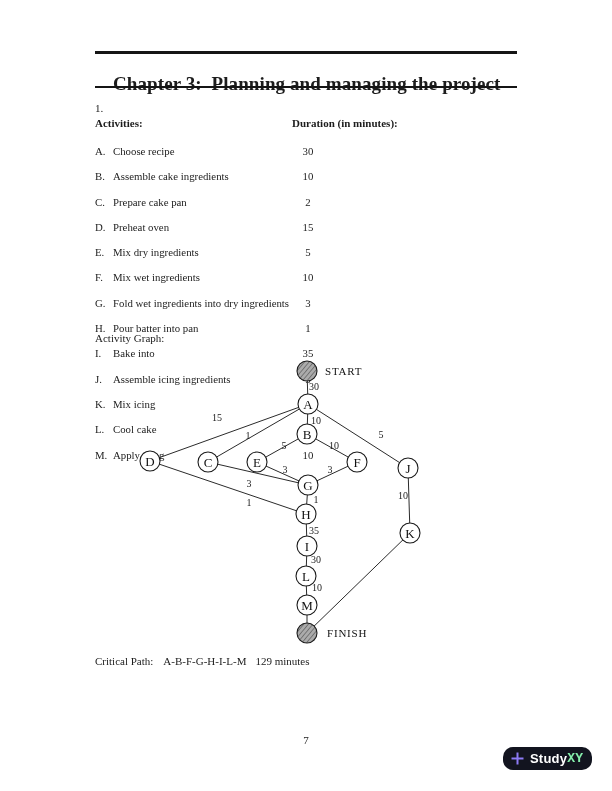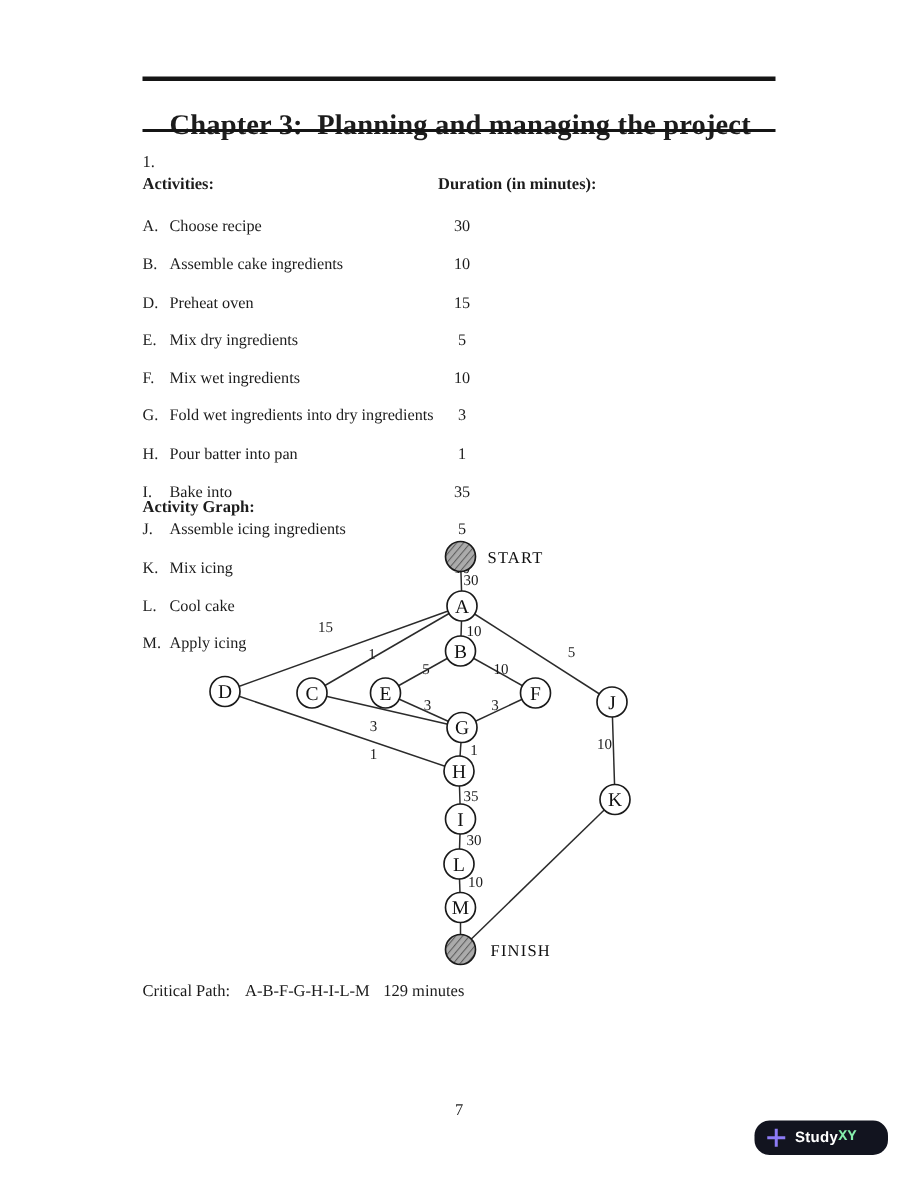--- a/index.html
+++ b/index.html
@@ -15,30 +15,30 @@
     font-size:19px;font-weight:bold;white-space:pre;letter-spacing:0.1px;
   }
   .problem-number{position:absolute;left:95px;top:102px;font-size:11px;}
   .col-header{position:absolute;top:117px;font-size:11px;font-weight:bold;}
   .col-header-left{left:95px;}
   .col-header-right{left:292px;}
   .activities-rows{position:absolute;left:95px;top:133px;width:260px;}
   .activity-row{position:relative;height:14.3px;font-size:10.8px;line-height:14.3px;white-space:nowrap;margin-top:11px;}
   .activity-letter{display:inline-block;width:18px;}
   .activity-duration{position:absolute;left:193px;top:0;width:40px;text-align:center;}
-  .graph-section-label{position:absolute;left:95px;top:332px;font-size:11px;font-weight:bold;text-align:center;}
+  .graph-section-label{position:absolute;left:95px;top:332px;font-size:11px;font-weight:normal;text-align:center;}
   .activity-graph{position:absolute;left:120px;top:352px;}
   .critical-path{position:absolute;left:95px;top:655px;font-size:11px;white-space:nowrap;}
   .critical-path-label{font-weight:normal;margin-right:10px;}
   .critical-path-duration{margin-left:9px;}
   .page-number{position:absolute;left:286px;top:734px;width:40px;text-align:center;font-size:11px;}
   .brand-badge{
     position:absolute;left:503px;top:747px;width:89px;height:23px;
     border-radius:10px;display:flex;align-items:center;padding-left:8px;box-sizing:border-box;
-    font-family:"Liberation Sans", sans-serif;font-weight:bold;font-size:10px;
+    font-family:"Liberation Sans", sans-serif;font-weight:bold;font-size:13px;
   }
   .brand-text{color:#ffffff;margin-left:6px;letter-spacing:0.2px;}
   .brand-accent{letter-spacing:0.2px;}
   svg text{font-family:"Liberation Serif", serif;}
 </style>
 </head>
 <body>
 
 <div class="page">
 
@@ -47,20 +47,21 @@
   <div class="rule rule-mid"></div>
 
   <div class="problem-number">1.</div>
 
   <div class="col-header col-header-left">Activities:</div>
   <div class="col-header col-header-right">Duration (in minutes):</div>
 
   <div class="activities-rows" id="activities-rows">
       <div class="activity-row"><span class="activity-letter">A.</span><span class="activity-name">Choose recipe</span><span class="activity-duration">30</span></div>
       <div class="activity-row"><span class="activity-letter">B.</span><span class="activity-name">Assemble cake ingredients</span><span class="activity-duration">10</span></div>
+      <div class="activity-row"><span class="activity-letter">C.</span><span class="activity-name">Prepare cake pan</span><span class="activity-duration">2</span></div>
       <div class="activity-row"><span class="activity-letter">D.</span><span class="activity-name">Preheat oven</span><span class="activity-duration">15</span></div>
       <div class="activity-row"><span class="activity-letter">E.</span><span class="activity-name">Mix dry ingredients</span><span class="activity-duration">5</span></div>
       <div class="activity-row"><span class="activity-letter">F.</span><span class="activity-name">Mix wet ingredients</span><span class="activity-duration">10</span></div>
       <div class="activity-row"><span class="activity-letter">G.</span><span class="activity-name">Fold wet ingredients into dry ingredients</span><span class="activity-duration">3</span></div>
       <div class="activity-row"><span class="activity-letter">H.</span><span class="activity-name">Pour batter into pan</span><span class="activity-duration">1</span></div>
       <div class="activity-row"><span class="activity-letter">I.</span><span class="activity-name">Bake into</span><span class="activity-duration">35</span></div>
       <div class="activity-row"><span class="activity-letter">J.</span><span class="activity-name">Assemble icing ingredients</span><span class="activity-duration">5</span></div>
       <div class="activity-row"><span class="activity-letter">K.</span><span class="activity-name">Mix icing</span><span class="activity-duration">10</span></div>
       <div class="activity-row"><span class="activity-letter">L.</span><span class="activity-name">Cool cake</span><span class="activity-duration">30</span></div>
       <div class="activity-row"><span class="activity-letter">M.</span><span class="activity-name">Apply icing</span><span class="activity-duration">10</span></div>

